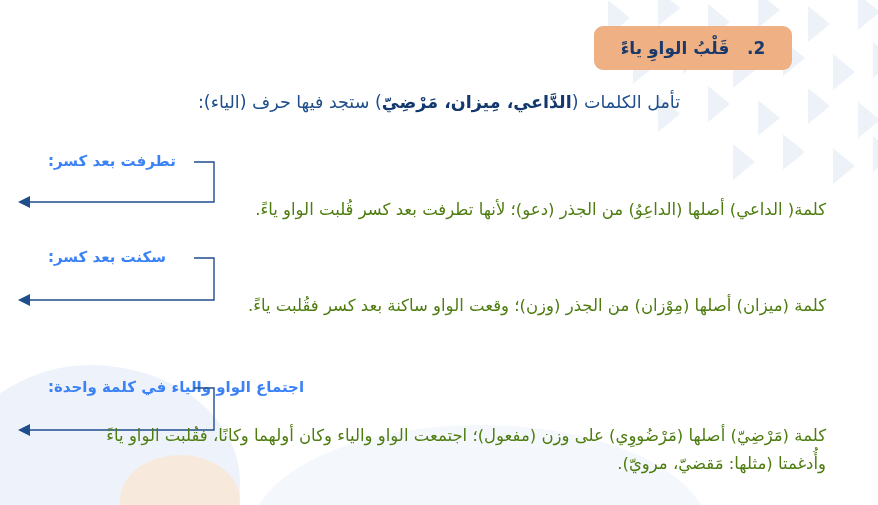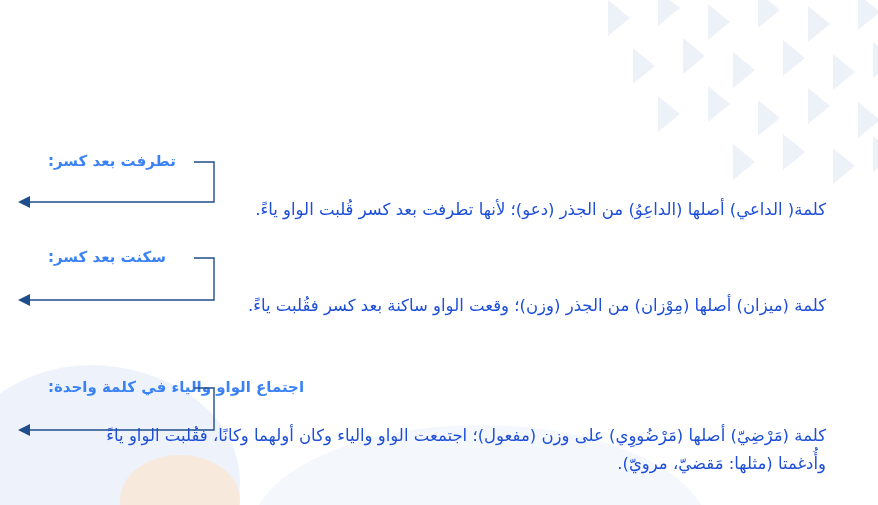--- a/index.html
+++ b/index.html
@@ -107,21 +107,21 @@
   .sec-head {
     color: #3b82f6;
     font-size: 15px;
     font-weight: bold;
     text-align: left;
     padding-left: 0;
     direction: rtl;
     white-space: nowrap;
   }
   .sec-body {
-    color: #1d4ed8;
+    color: #4d7c0f;
     font-size: 16.5px;
     line-height: 1.72;
     direction: rtl;
     text-align: right;
   }
 
   
   .connector {
     position: absolute;
     pointer-events: none;
@@ -168,21 +168,30 @@
         <polygon points="215,144 237,162 215,180"></polygon>
         <polygon points="265,158 287,176 265,194"></polygon>
         <polygon points="305,146 327,164 305,182"></polygon>
       </g>
     </svg>
     <div class="blob-blue"></div>
     <div class="blob-soft"></div>
     <div class="blob-orange"></div>
   </div>
 
-
+  <div class="title-banner">
+    <span class="title-text">
+      <span>2.</span>
+      &nbsp;&nbsp;<span>قَلْبُ الواوِ ياءً</span>
+    </span>
+  </div>
+
+  <div class="intro">
+    <span>تأمل الكلمات (</span><b>الدَّاعي، مِيزان، مَرْضِيّ</b><span>) ستجد فيها حرف (الياء):</span>
+  </div>
 
   <div class="sec s1">
     <div class="sec-head">تطرفت بعد كسر:</div>
     <svg class="connector" style="top:6px; left:18px; width:210px; height:60px;" viewBox="0 0 210 60">
       <path d="M0,44 L12,38 L12,50 Z" fill="#1f4e8c"></path>
       <path d="M12,44 L196,44 L196,4 L176,4" fill="none" stroke="#1f4e8c" stroke-width="1.4"></path>
     </svg>
     <div class="sec-body">كلمة( الداعي) أصلها (الداعِوُ) من الجذر (دعو)؛ لأنها تطرفت بعد كسر قُلبت الواو ياءً.</div>
   </div>
 

